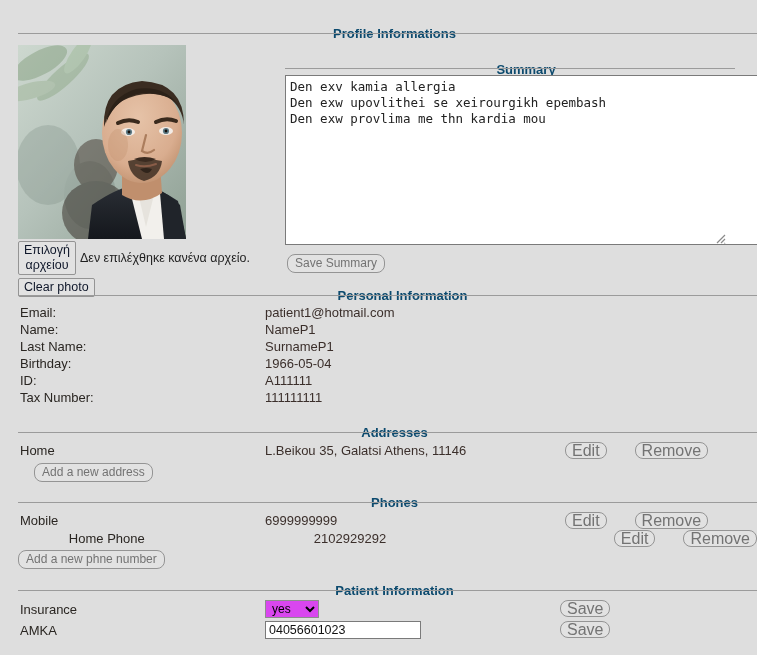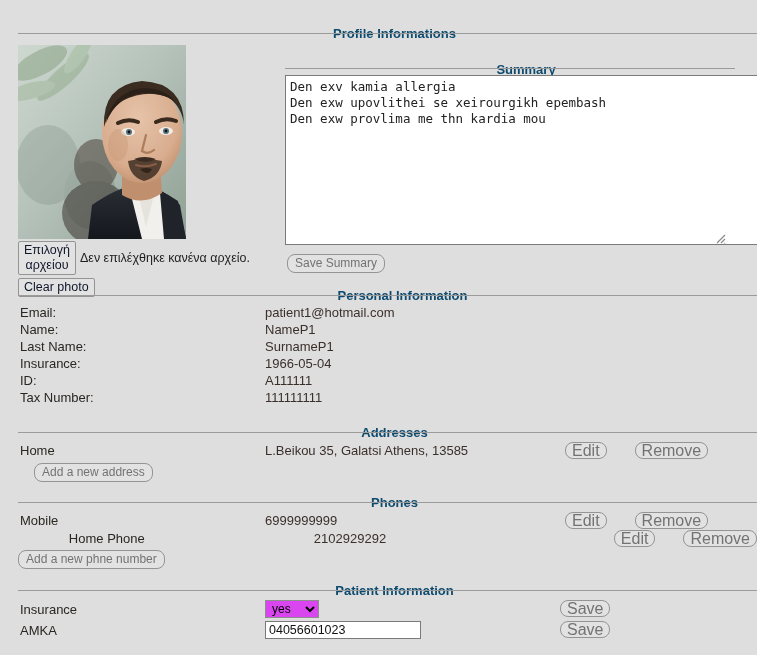--- a/index.html
+++ b/index.html
@@ -276,40 +276,40 @@
     </div>
     <div class="row">
       <div class="col-label">Name:</div>
       <div class="col-value">NameP1</div>
     </div>
     <div class="row">
       <div class="col-label">Last Name:</div>
       <div class="col-value">SurnameP1</div>
     </div>
     <div class="row">
-      <div class="col-label">Insurance:</div>
+      <div class="col-label">Birthday:</div>
       <div class="col-value">1966-05-04</div>
     </div>
     <div class="row">
       <div class="col-label">ID:</div>
       <div class="col-value">A111111</div>
     </div>
     <div class="row">
       <div class="col-label">Tax Number:</div>
       <div class="col-value">111111111</div>
     </div>
   </div>
 
   <div class="abs section-title" style="left:0;top:409px;width:757px;">Addresses</div>
   <hr class="abs rule" style="left:0;top:426px;width:757px;box-sizing:border-box;">
 
   <div class="abs" style="left:0;top:442px;width:757px;">
     <div class="row">
       <div class="col-label">Home</div>
-      <div class="col-value">L.Beikou 35, Galatsi Athens, 13585</div>
+      <div class="col-value">L.Beikou 35, Galatsi Athens, 11146</div>
       <div class="col-actions">
         <button class="btn btn-sm">Edit</button>
         <button class="btn btn-sm">Remove</button>
       </div>
     </div>
     <div style="padding-left:34px;margin-top:4px;">
       <button class="btn">Add a new address</button>
     </div>
   </div>
 

